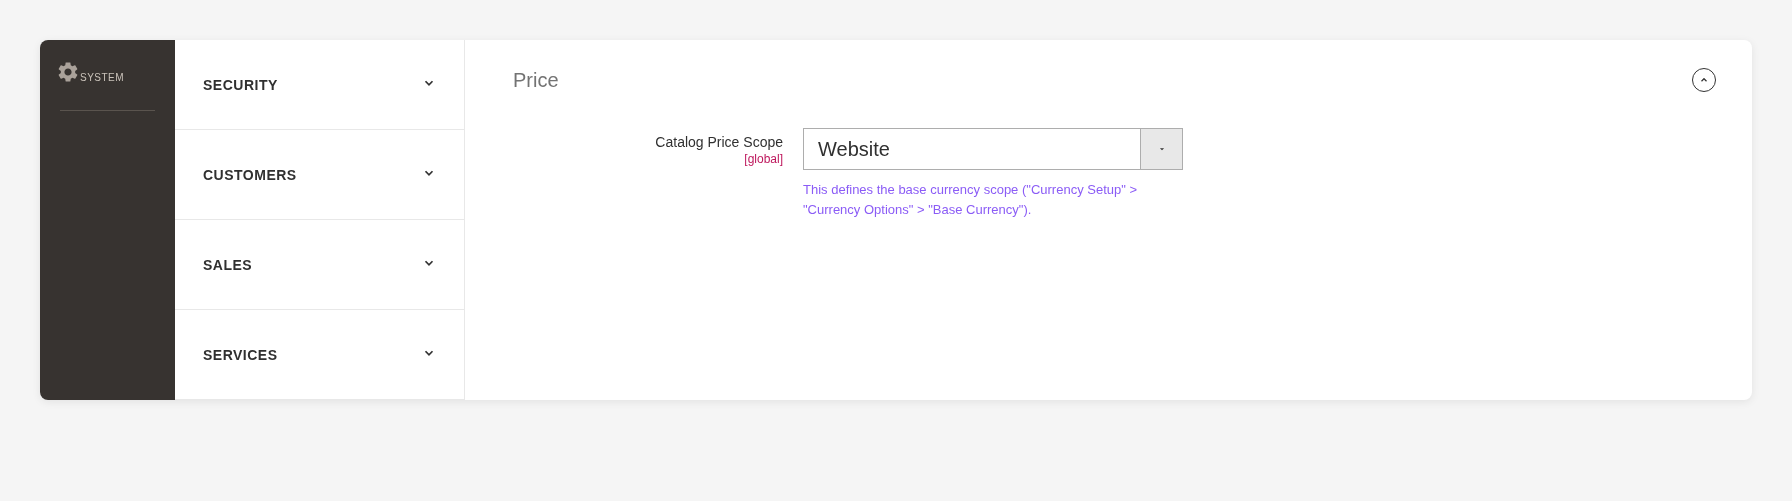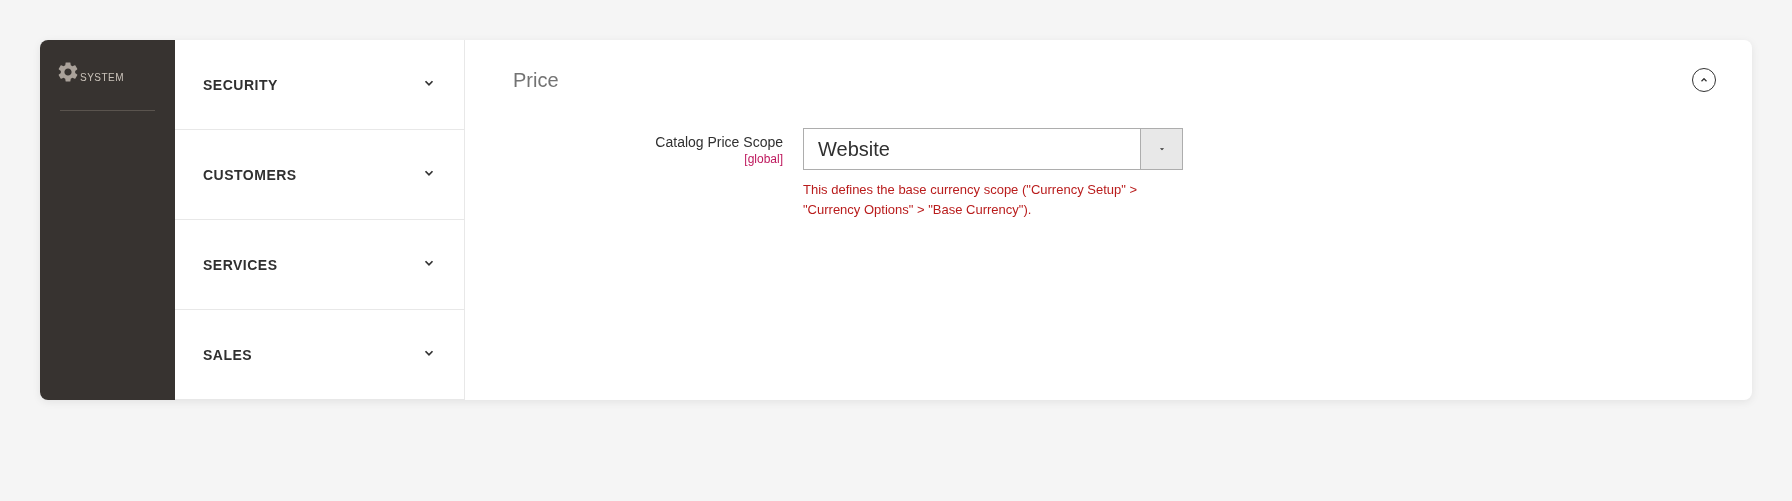--- a/index.html
+++ b/index.html
@@ -153,21 +153,21 @@
       width: 42px;
       background: #e8e8e8;
       border-left: 1px solid #adadad;
       display: flex;
       align-items: center;
       justify-content: center;
       cursor: pointer;
     }
     .form-note {
       font-size: 13px;
-      color: #b91c1c;
+      color: #8b5cf6;
       margin-top: 10px;
       line-height: 1.5;
     }
   </style>
 </head>
 <body>
 
 <div class="container">
 
   <div class="sidebar-dark">
@@ -193,29 +193,29 @@
     </div>
     <div class="tab-item">
       <span>CUSTOMERS</span>
       <span class="chev">
         <svg width="14" height="14" viewBox="0 0 24 24" fill="none" stroke="#333" stroke-width="3">
             <polyline points="6 9 12 15 18 9"></polyline>
           </svg>
       </span>
     </div>
     <div class="tab-item">
+      <span>SALES</span>
+      <span class="chev">
+        <svg width="14" height="14" viewBox="0 0 24 24" fill="none" stroke="#333" stroke-width="3">
+            <polyline points="6 9 12 15 18 9"></polyline>
+          </svg>
+      </span>
+    </div>
+    <div class="tab-item">
       <span>SERVICES</span>
-      <span class="chev">
-        <svg width="14" height="14" viewBox="0 0 24 24" fill="none" stroke="#333" stroke-width="3">
-            <polyline points="6 9 12 15 18 9"></polyline>
-          </svg>
-      </span>
-    </div>
-    <div class="tab-item">
-      <span>SALES</span>
       <span class="chev">
         <svg width="14" height="14" viewBox="0 0 24 24" fill="none" stroke="#333" stroke-width="3">
             <polyline points="6 9 12 15 18 9"></polyline>
           </svg>
       </span>
     </div>
   </div>
 
   <div class="main">
     <div class="section-header">

